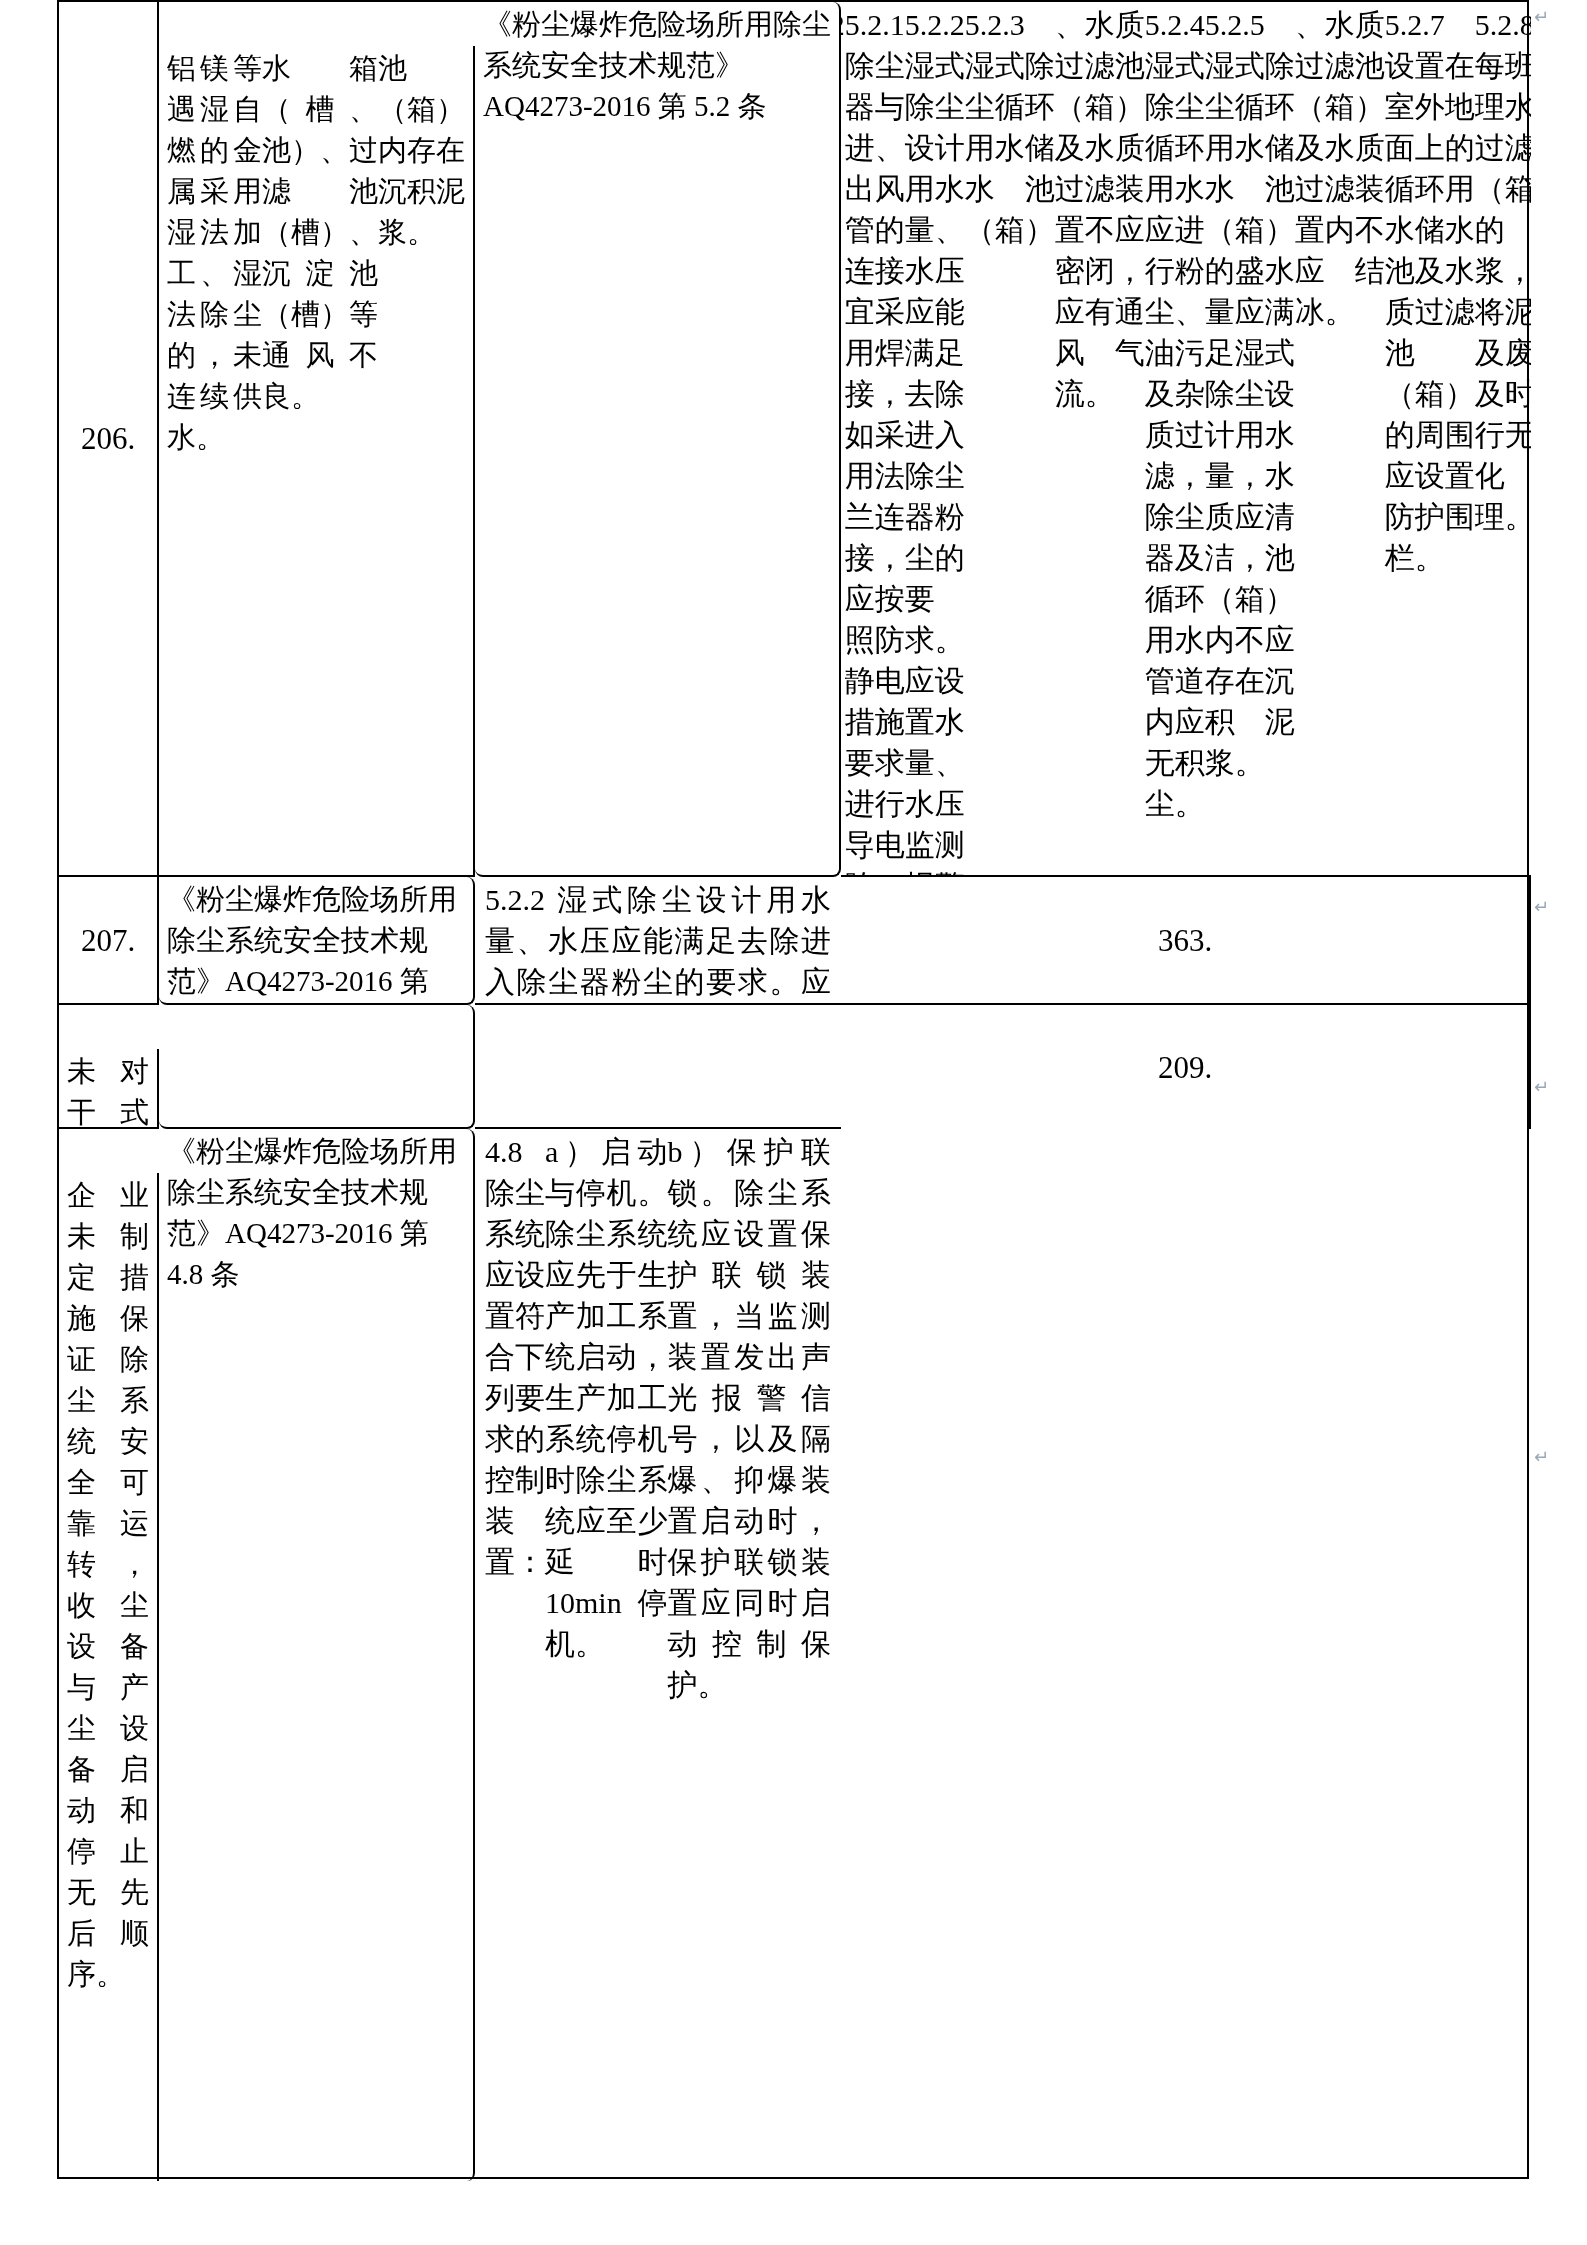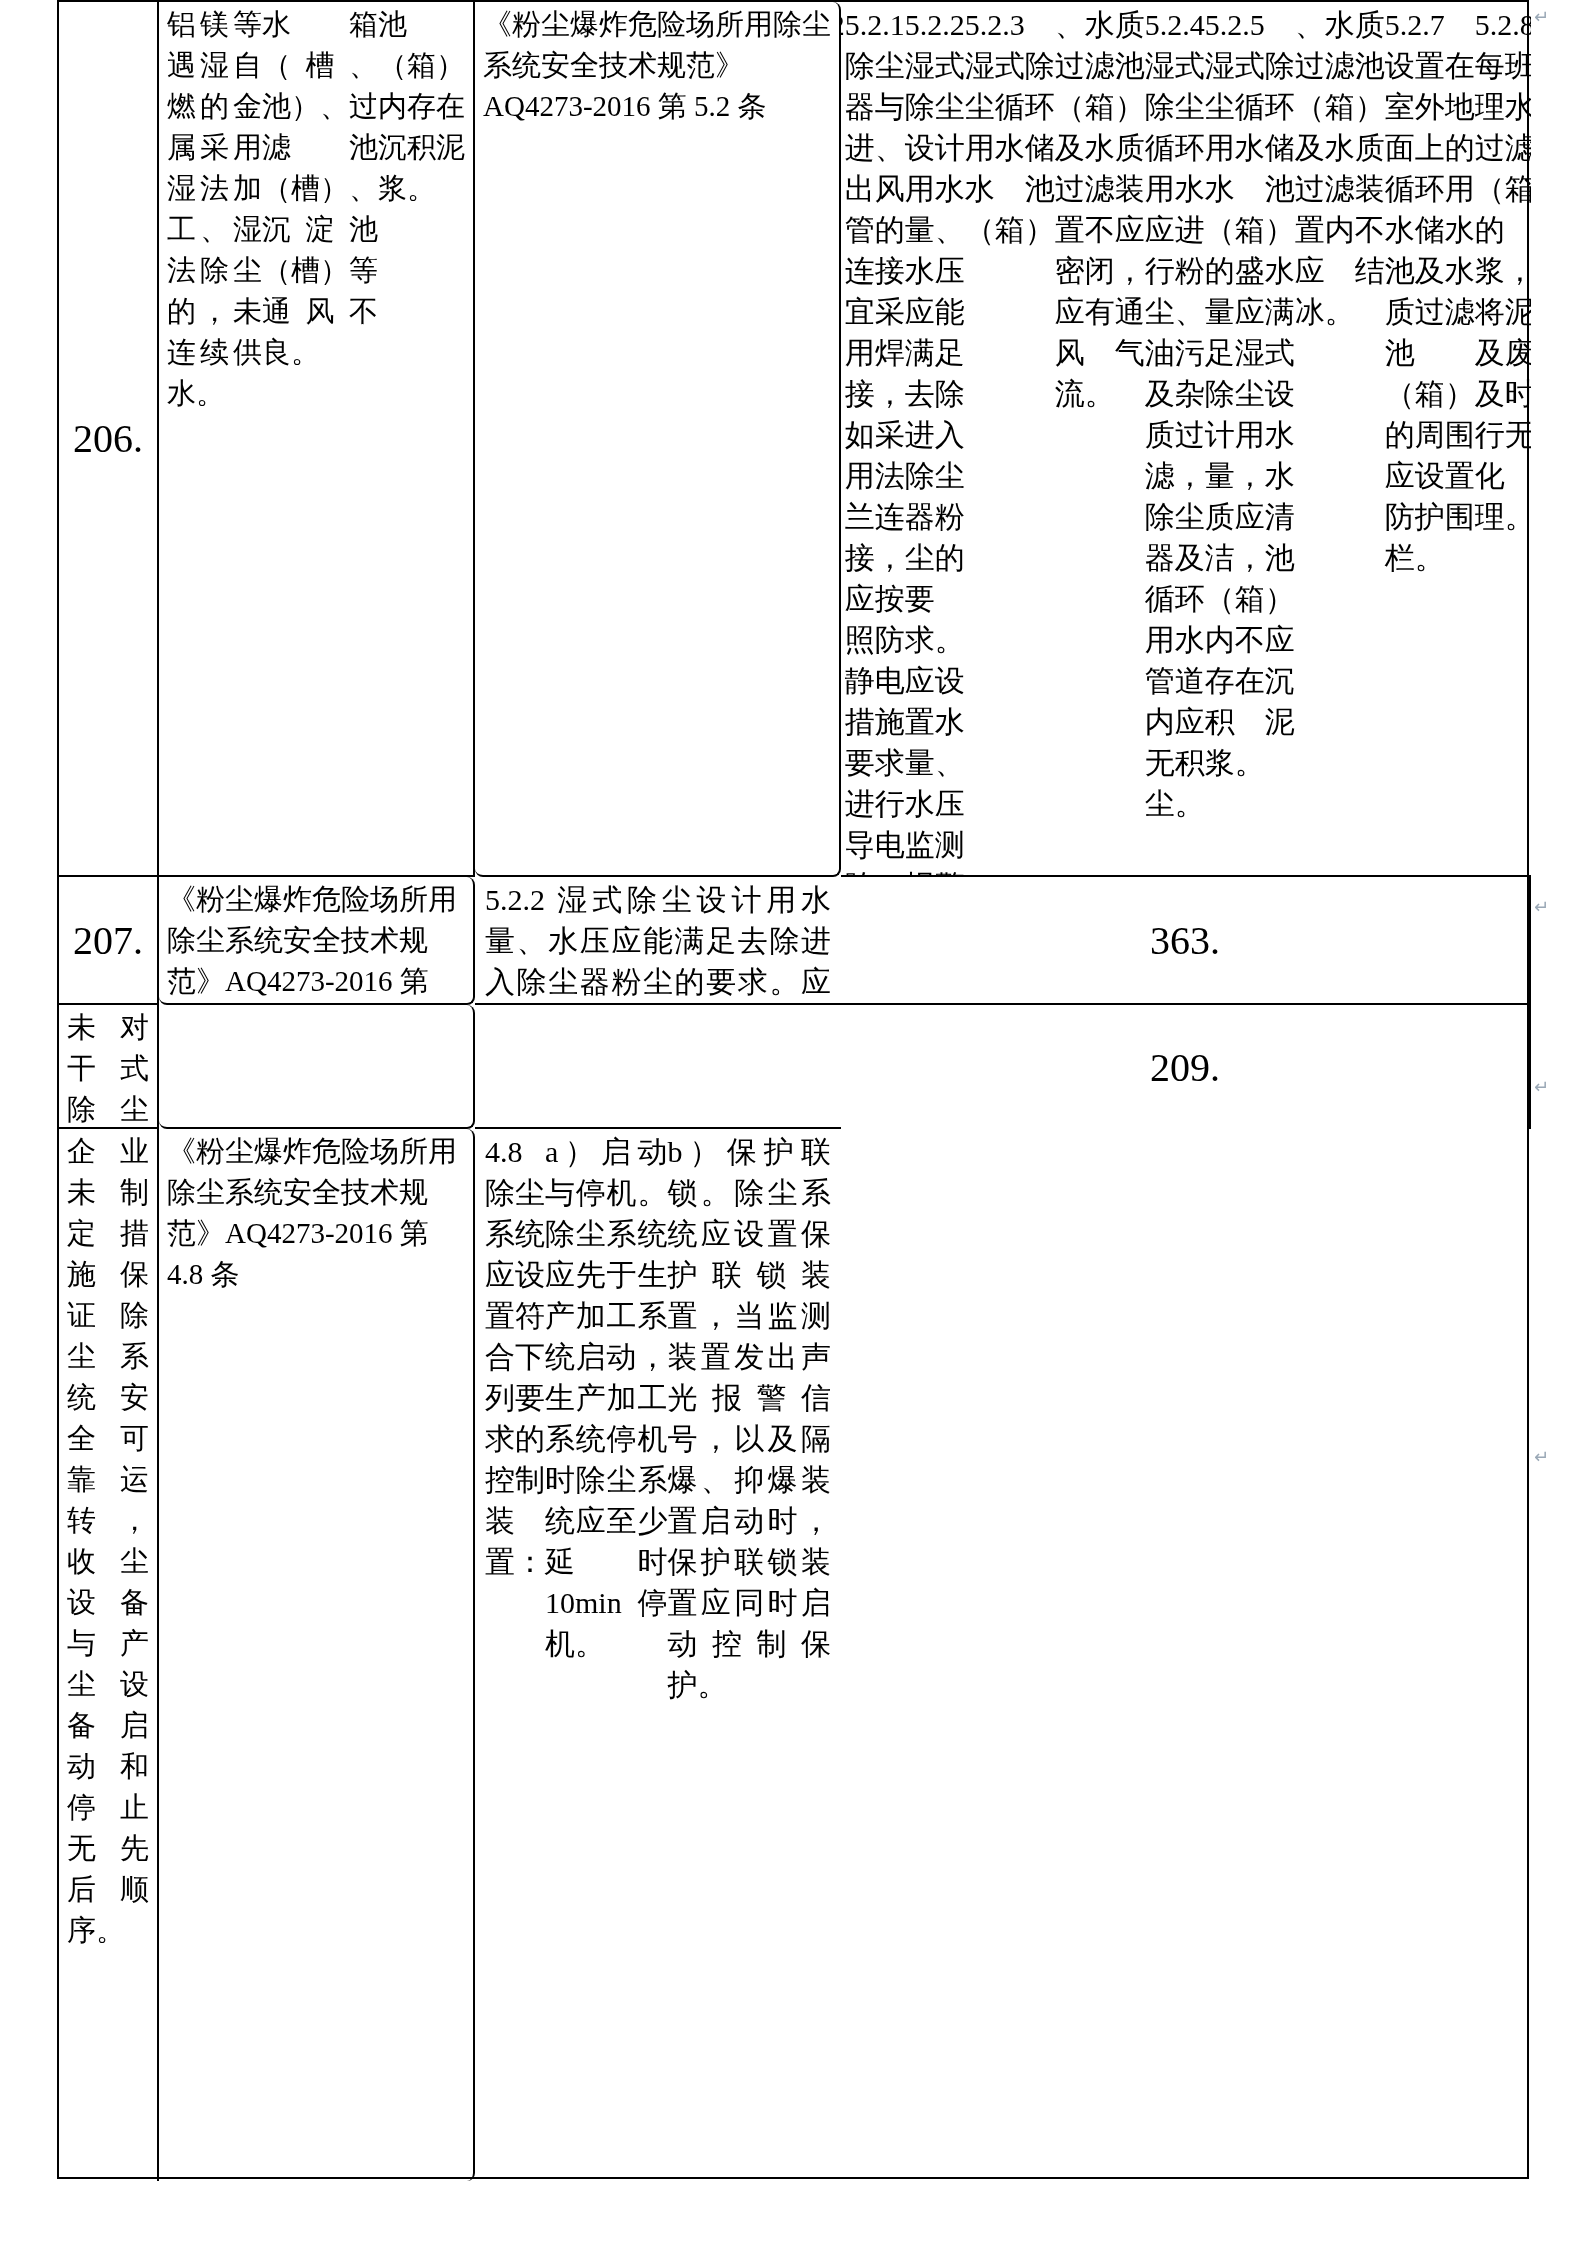--- a/index.html
+++ b/index.html
@@ -22,22 +22,22 @@
   }
   .cell{
     border-right:2px solid #000;
     border-bottom:2px solid #000;
     box-sizing:border-box;
     display:flex;flex-direction:row;justify-content:center;
     overflow:hidden;
   }
   .last-col{border-right:none;}
   .last-row{border-bottom:none;}
-  .c-no{align-items:center;font-size:40px;line-height:41px;}
-  .c-desc{padding:2px 8px;font-size:29px;line-height:41px;}
+  .c-no{align-items:center;font-size:31px;line-height:41px;}
+  .c-desc{padding:2px 8px;font-size:29px;line-height:41px;margin-top:44px;}
   .c-basis{padding:2px 8px;font-size:29px;line-height:41px;border-radius:8px;}
   .c-req{padding:2px 10px;font-size:30px;line-height:41px;}
   .cell p{margin:0;}
   .c-desc p{text-align:justify;text-align-last:left;}
   .c-basis p{text-align:left;}
   .c-req p{text-align:justify;text-align-last:left;}
   .pmark{
     position:absolute;left:1534px;
     font-size:18px;line-height:18px;
     color:#9aa8b6;

